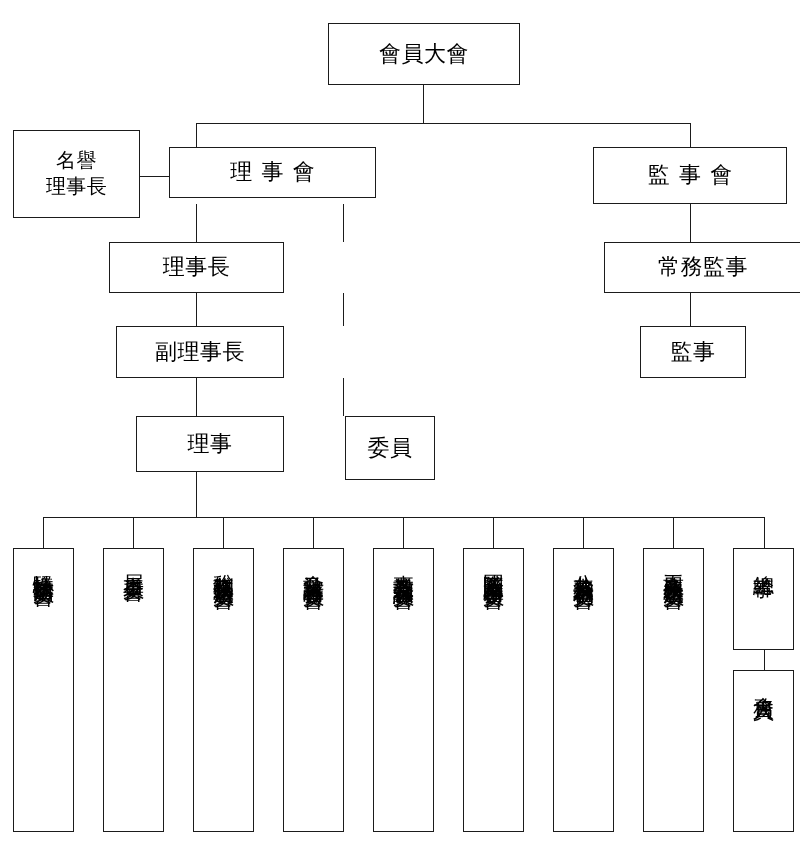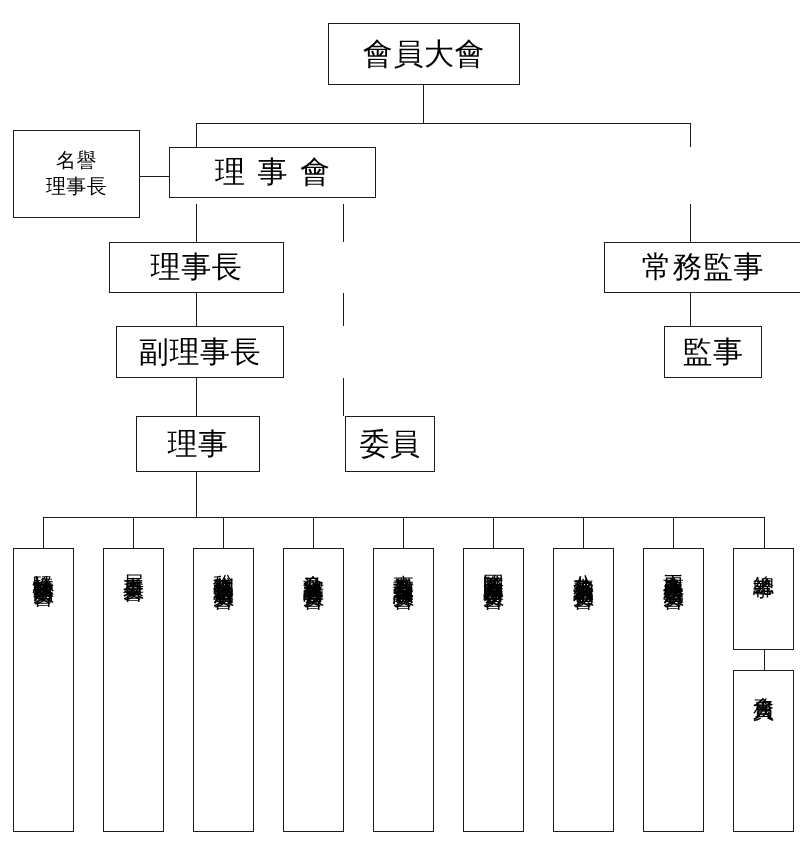--- a/index.html
+++ b/index.html
@@ -30,21 +30,21 @@
     z-index: 3;
   }
   .node-label {
     display: block;
     line-height: 1.28;
     letter-spacing: 0.02em;
     white-space: pre-line;
   }
   
   .h-node .node-label {
-    font-size: 30px;
+    font-size: 22px;
   }
   .h-node.spaced .node-label {
     letter-spacing: 0.42em;
     text-indent: 0.42em;
   }
   .h-node.small .node-label {
     font-size: 20px;
   }
   
   .v-node {
@@ -120,44 +120,47 @@
 
   <div class="node h-node small" style="left:13px; top:130px; width:127px; height:88px;">
     <span class="node-label">名譽
 理事長</span>
   </div>
 
   <div class="node h-node spaced" style="left:169px; top:147px; width:207px; height:51px;">
     <span class="node-label">理事會</span>
   </div>
 
+  <div class="node h-node spaced" style="left:593px; top:147px; width:194px; height:57px;">
+    <span class="node-label">監事會</span>
+  </div>
 
   <div class="node h-node" style="left:109px; top:242px; width:175px; height:51px;">
     <span class="node-label">理事長</span>
   </div>
 
 
   <div class="node h-node" style="left:604px; top:242px; width:198px; height:51px;align-items:center;">
     <span class="node-label">常務監事</span>
   </div>
 
   <div class="node h-node" style="left:116px; top:326px; width:168px; height:52px;font-family:Liberation Serif, serif;">
     <span class="node-label">副理事長</span>
   </div>
 
 
-  <div class="node h-node" style="left:640px; top:326px; width:98px; height:52px;margin-left:24px;">
+  <div class="node h-node" style="left:640px; top:326px; width:106px; height:52px;">
     <span class="node-label">監事</span>
   </div>
 
-  <div class="node h-node" style="left:136px; top:416px; width:124px; height:56px;">
+  <div class="node h-node" style="left:136px; top:416px; width:148px; height:56px;">
     <span class="node-label">理事</span>
   </div>
 
-  <div class="node h-node" style="left:345px; top:416px; width:90px; height:56px;">
+  <div class="node h-node" style="left:345px; top:416px; width:90px; height:64px;">
     <span class="node-label">委員</span>
   </div>
 
   <div class="node v-node" style="left:13px; top:548px; width:61px; height:284px;">
     <span class="node-label">性騷擾防治委員會</span>
   </div>
   <div class="node v-node" style="left:103px; top:548px; width:61px; height:284px;">
     <span class="node-label">屏東委員會</span>
   </div>
   <div class="node v-node" style="left:193px; top:548px; width:61px; height:284px;">

